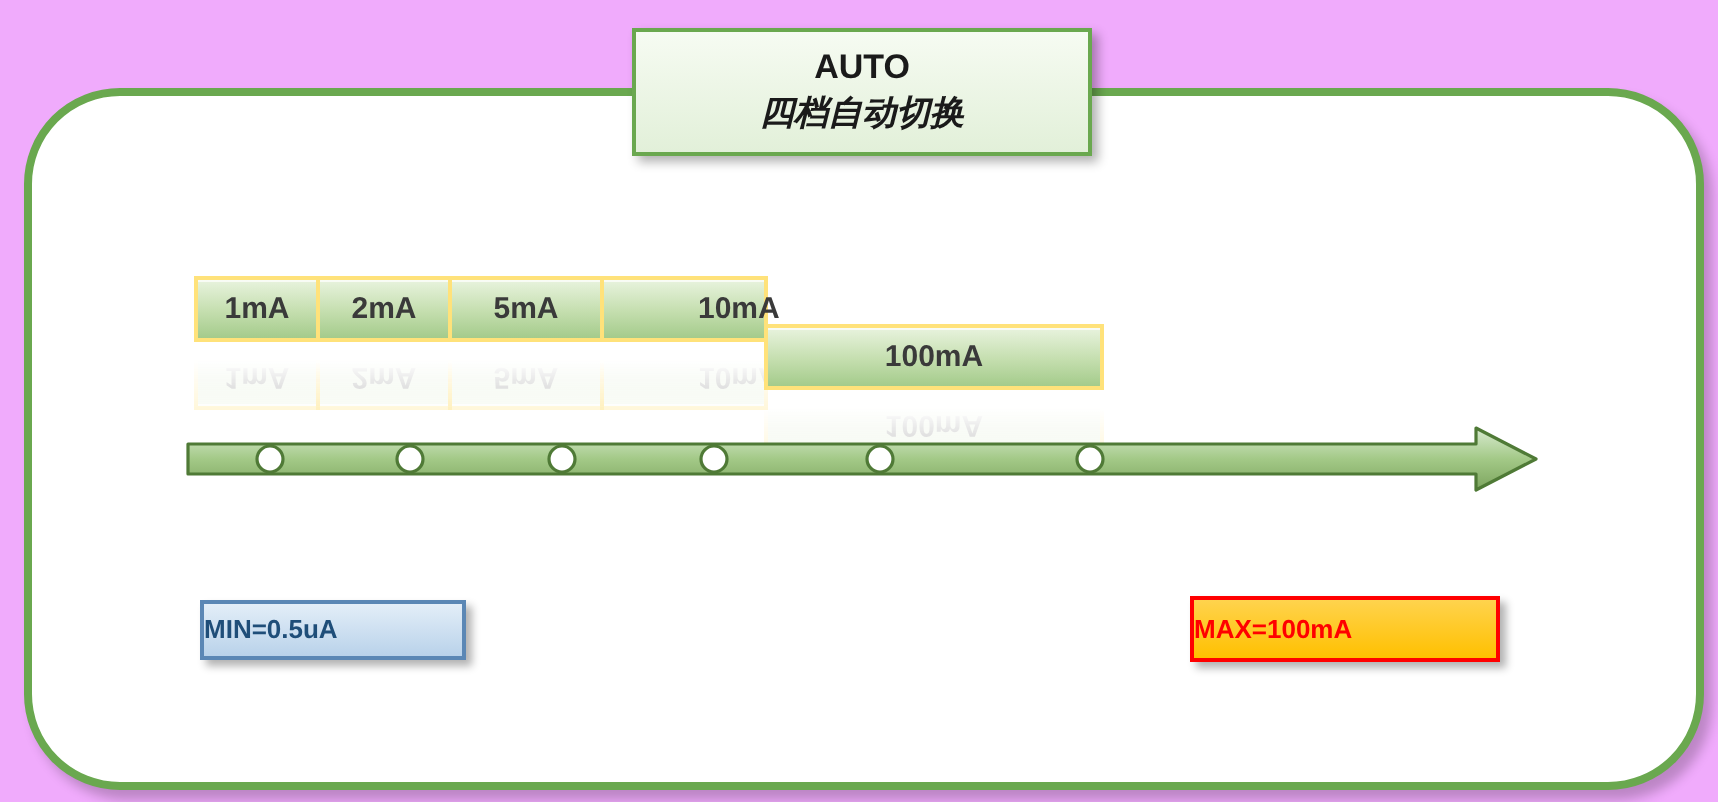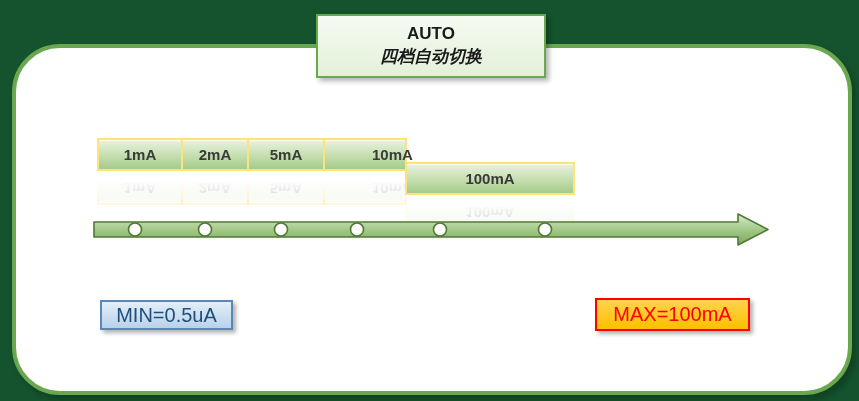--- a/index.html
+++ b/index.html
@@ -5,21 +5,21 @@
   html, body {
     margin: 0;
     padding: 0;
     background: #ffffff;
     font-family: "Liberation Sans", sans-serif;
   }
   .canvas {
     position: relative;
     width: 859px;
     height: 401px;
-    background: #14532d;
+    background: #f0abfc;
     overflow: hidden;
   }
 
   
   .outer-frame {
     position: absolute;
     left: 12px;
     top: 44px;
     width: 832px;
     height: 343px;
@@ -76,43 +76,43 @@
     background: linear-gradient(#e8f3de, #c4deae 55%, #a4cb8b);
     color: #3a3a3a;
     font-size: 15px;
     font-weight: bold;
     text-align: center;
     line-height: 29px;
     box-shadow: inset 0 1px 0 rgba(255,255,255,0.7);
     -webkit-box-reflect: below 1px linear-gradient(rgba(0,0,0,0.28), transparent 75%);
   }
   .seg + .seg { margin-left: -2px; text-align: center; }
-  .s1 { width: 86px; }
+  .s1 { width: 63px; }
   .s2 { width: 68px; }
   .s3 { width: 78px; }
   .s4 { width: 84px; padding-left: 47px; }
   .s5 { width: 88px; }
   .s6 { width: 110px; }
   .s7 { width: 170px; margin-top: 24px; }
 
   
   .arrow-svg {
     position: absolute;
     left: 90px;
     top: 210px;
     z-index: 2;
   }
 
   
   .limit-box {
     position: absolute;
     box-sizing: border-box;
-    font-weight: normal;
-    font-size: 20px;
-    text-align: center;
+    font-weight: bold;
+    font-size: 13px;
+    text-align: left;
     box-shadow: 3px 3px 4px rgba(0,0,0,0.3);
     z-index: 2;
   }
   .min-box {
     left: 100px;
     top: 300px;
     width: 133px;
     height: 30px;
     line-height: 26px;
     border: 2px solid #5b87b5;

